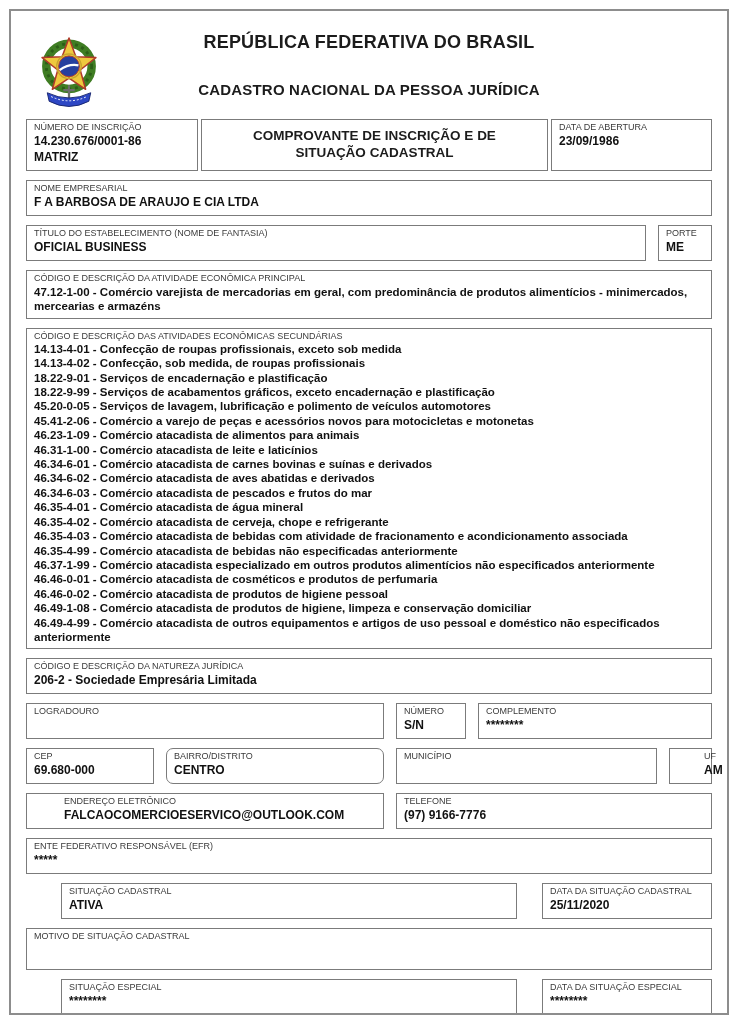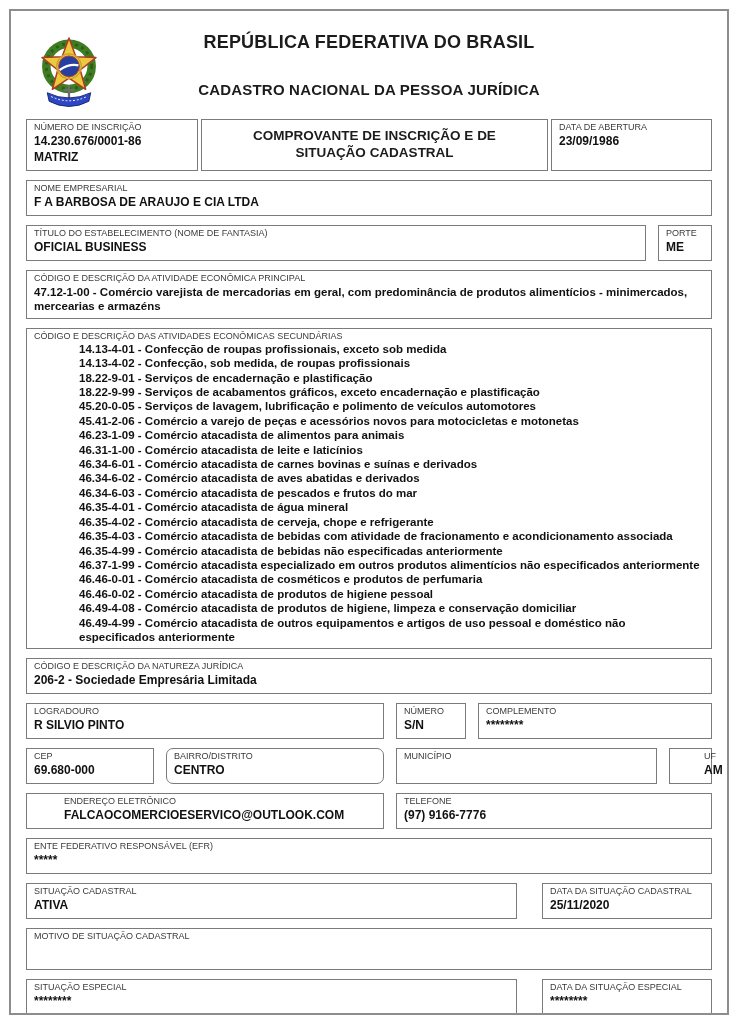--- a/index.html
+++ b/index.html
@@ -38,23 +38,23 @@
   
   .w-porte{width:54px;}
   .w-numero{width:70px;}
   .w-comp{flex:1 1 auto;}
   .w-cep{width:128px;}
   .w-bairro{width:218px;border-radius:7px;}
   .w-uf{width:36px;padding-left:34px;}
   .w-logr{width:358px;}
   .w-email{width:358px;padding-left:37px;}
   .w-data{width:170px;}
-  .row.half{gap:25px;}
+  .row.half{gap:25px;margin-left:35px;}
   .motivo{min-height:42px;}
-  .act-line{font-size:11.5px;line-height:14.4px;font-weight:bold;color:#111;margin-left:45px;}
+  .act-line{font-size:11.5px;line-height:14.4px;font-weight:bold;color:#111;}
 </style>
 </head>
 <body>
 
 <div class="sheet">
   <div class="frame">
 
     <div class="hdr">
       <svg class="emblem" viewBox="0 0 72 84" xmlns="http://www.w3.org/2000/svg">
         <circle cx="36" cy="36" r="24" fill="none" stroke="#3f7d23" stroke-width="9"></circle>
@@ -127,37 +127,36 @@
             <div class="act-line">46.34-6-01 - Comércio atacadista de carnes bovinas e suínas e derivados</div>
             <div class="act-line">46.34-6-02 - Comércio atacadista de aves abatidas e derivados</div>
             <div class="act-line">46.34-6-03 - Comércio atacadista de pescados e frutos do mar</div>
             <div class="act-line">46.35-4-01 - Comércio atacadista de água mineral</div>
             <div class="act-line">46.35-4-02 - Comércio atacadista de cerveja, chope e refrigerante</div>
             <div class="act-line">46.35-4-03 - Comércio atacadista de bebidas com atividade de fracionamento e acondicionamento associada</div>
             <div class="act-line">46.35-4-99 - Comércio atacadista de bebidas não especificadas anteriormente</div>
             <div class="act-line">46.37-1-99 - Comércio atacadista especializado em outros produtos alimentícios não especificados anteriormente</div>
             <div class="act-line">46.46-0-01 - Comércio atacadista de cosméticos e produtos de perfumaria</div>
             <div class="act-line">46.46-0-02 - Comércio atacadista de produtos de higiene pessoal</div>
-            <div class="act-line">46.49-4-08 - Comércio atacadista de produtos de higiene, limpeza e conservação domiciliar</div>
+            <div class="act-line">46.49-1-08 - Comércio atacadista de produtos de higiene, limpeza e conservação domiciliar</div>
             <div class="act-line">46.49-4-99 - Comércio atacadista de outros equipamentos e artigos de uso pessoal e doméstico não especificados anteriormente</div>
           </div>
       </div>
     </div>
 
     <div class="row">
       <div class="box grow">
         <div class="lbl">CÓDIGO E DESCRIÇÃO DA NATUREZA JURÍDICA</div>
         <div class="val">206-2 - Sociedade Empresária Limitada</div>
       </div>
     </div>
 
     <div class="row">
       <div class="box w-logr">
         <div class="lbl">LOGRADOURO</div>
-        <div class="val">R SILVIO PINTO</div>
       </div>
       <div class="box w-numero">
         <div class="lbl">NÚMERO</div>
         <div class="val">S/N</div>
       </div>
       <div class="box w-comp">
         <div class="lbl">COMPLEMENTO</div>
         <div class="val">********</div>
       </div>
     </div>

